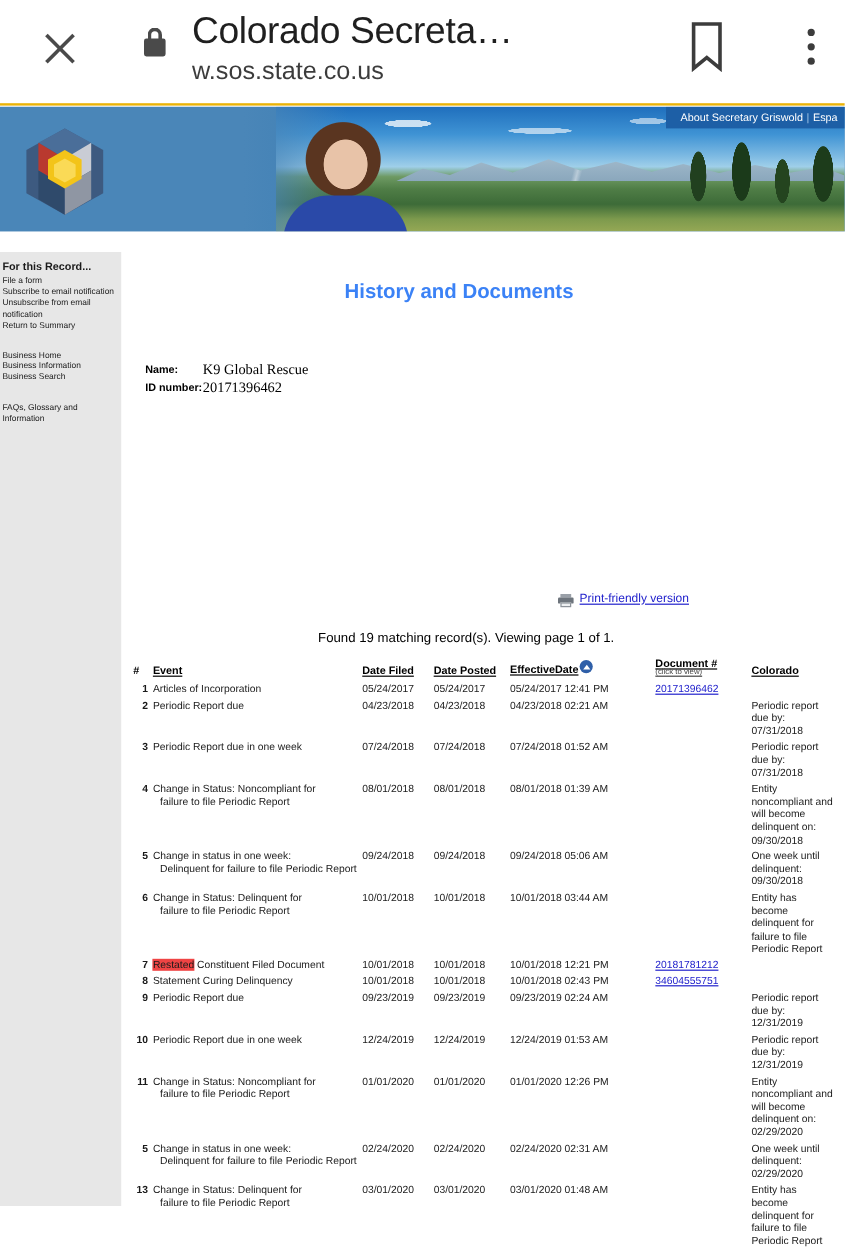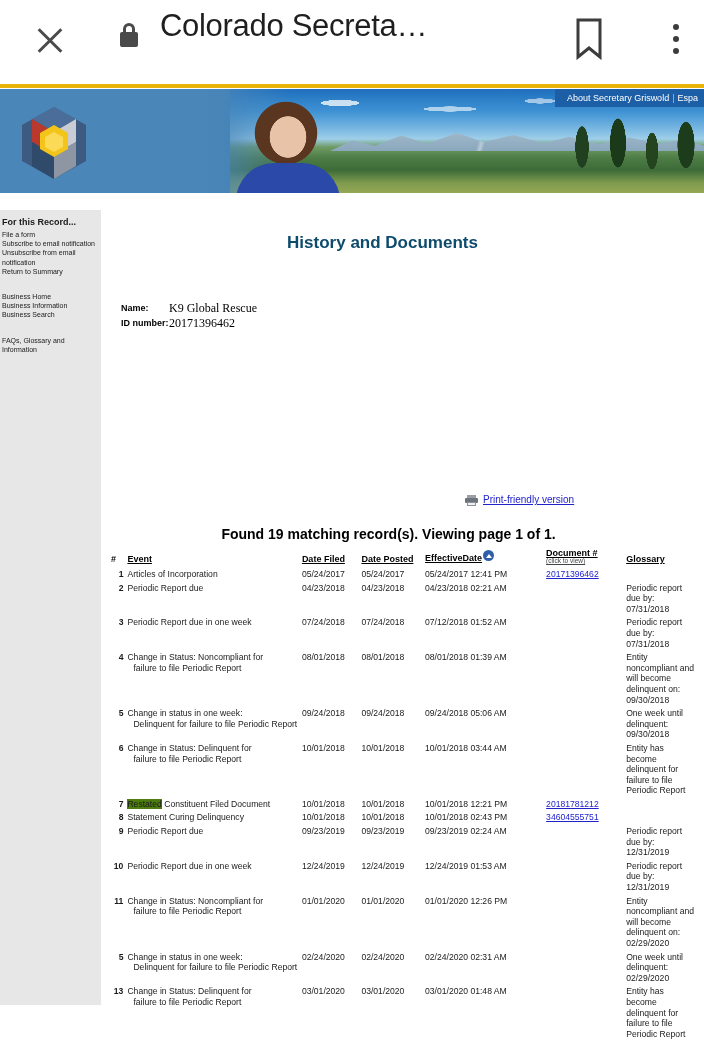--- a/index.html
+++ b/index.html
@@ -9,21 +9,21 @@
     background:#ffffff;
     font-family:"Liberation Sans", sans-serif;
     overflow:hidden;
     position:relative;
   }
 
   
   #browser-bar {
     position:absolute; left:0; top:0; width:704px; height:88px;
     background:#ffffff;
-    border-bottom:4px solid #eab308;
+    border-bottom:2px solid #eab308;
   }
   #close-icon {
     position:absolute; left:30px; top:20px; width:40px; height:40px;
     cursor:pointer;
   }
   #close-icon:before, #close-icon:after {
     content:""; position:absolute; left:4px; top:19px; width:32px; height:3px;
     background:#4a4a4a;
   }
   #close-icon:before { transform:rotate(45deg); }
@@ -150,21 +150,21 @@
     font-size:7px; line-height:9.2px; color:#1a1a1a;
   }
   #sidebar .head { font-weight:bold; font-size:9px; line-height:13px; margin-bottom:1px; }
   #sidebar a { color:#1a1a1a; text-decoration:none; display:block; }
   #sidebar .gap { height:16px; }
 
   #content { position:absolute; left:101px; top:0; width:603px; height:849px; }
 
   #page-title {
     position:absolute; left:0; top:40px; width:563px;
-    text-align:center; color:#0c4a6e;
+    text-align:center; color:#3b82f6;
     font-size:17px; font-weight:bold;
   }
 
   #record-info { position:absolute; left:20px; top:108px; font-size:0; }
   #record-info .row { display:block; height:15px; white-space:nowrap; }
   #record-info .lbl {
     display:inline-block; font-size:9px; font-weight:bold; color:#000;
     vertical-align:top; line-height:15px;
   }
   #record-info .lbl.w1 { width:48px; }
@@ -180,21 +180,21 @@
   #printer-icon {
     position:absolute; left:-18px; top:1px; width:13px; height:11px;
   }
   #printer-icon .top { position:absolute; left:2px; top:0; width:9px; height:3px; background:#9aa0a8; }
   #printer-icon .mid { position:absolute; left:0; top:3px; width:13px; height:5px; background:#6d747c; border-radius:1px; }
   #printer-icon .bot { position:absolute; left:2px; top:7px; width:9px; height:4px; background:#eef0f2; border:1px solid #8d939a; }
   #print-link a { color:#2222cc; text-decoration:underline; }
 
   #found-line {
     position:absolute; left:0; top:333px; width:575px;
-    text-align:center; font-size:14px; font-weight:bold; color:#000;
+    text-align:center; font-size:11px; font-weight:normal; color:#000;
   }
 
   
   #history-table {
     position:absolute; left:10px; top:355px; width:585px;
     border-collapse:collapse;
     font-size:8.6px; color:#1a1a1a;
   }
   #history-table th {
     font-size:9px; font-weight:bold; color:#000;
@@ -211,21 +211,21 @@
   }
   .c-num   { width:16px; text-align:right; font-weight:bold; padding-right:4px !important; }
   .c-event { width:170px; padding-right:4px !important; }
   .c-filed { width:58px; }
   .c-posted{ width:62px; }
   .c-eff   { width:118px; }
   .c-doc   { width:78px; }
   .c-cmt   { width:68px; }
   .c-event .indent { display:block; padding-left:6px; }
   .doc-link { color:#2222cc; text-decoration:underline; font-size:8.6px; }
-  .hl { background:#4d7c0f; }
+  .hl { background:#ef4444; }
   th.c-num { text-align:right; }
 
   #sort-arrow {
     display:inline-block; width:11px; height:11px; border-radius:50%;
     background:#2f5fa8; position:relative; vertical-align:top;
     margin-left:1px; top:-3px;
   }
   #sort-arrow:after {
     content:""; position:absolute; left:2.5px; top:3.5px;
     border-left:3px solid transparent; border-right:3px solid transparent;
@@ -237,20 +237,21 @@
 
 <div id="browser-bar">
   <div id="close-icon"></div>
 
   <div id="lock-icon">
     <div class="shackle"></div>
     <div class="body"></div>
   </div>
 
   <div id="tab-title">Colorado Secreta…</div>
+  <div id="tab-url">w.sos.state.co.us</div>
 
   <div id="bookmark-icon">
     <svg width="30" height="42" viewBox="0 0 30 42" aria-hidden="true">
       <path d="M4 2 H26 V39 L15 30 L4 39 Z" fill="none" stroke="#3c3c3c" stroke-width="3"></path>
     </svg>
   </div>
 
   <div id="menu-icon">
     <i></i>
     <i></i>
@@ -330,21 +331,21 @@
 
     <table id="history-table">
       <thead>
         <tr>
           <th class="c-num"><span>#</span></th>
           <th class="c-event"><span class="u">Event</span></th>
           <th class="c-filed"><span class="u">Date Filed</span></th>
           <th class="c-posted"><span class="u">Date Posted</span></th>
           <th class="c-eff"><span class="u">EffectiveDate</span><span id="sort-arrow"></span></th>
           <th class="c-doc"><span class="u">Document #</span><span class="sub">(click to view)</span></th>
-          <th class="c-cmt"><span class="u">Glossary</span></th>
+          <th class="c-cmt"><span class="u">Colorado</span></th>
         </tr>
       </thead>
       <tbody id="table-body">
           <tr>
             <td class="c-num">1</td>
             <td class="c-event"><span>Articles of Incorporation</span></td>
             <td class="c-filed">05/24/2017</td>
             <td class="c-posted">05/24/2017</td>
             <td class="c-eff">05/24/2017 12:41 PM</td>
             <td class="c-doc"><a href="#" class="doc-link">20171396462</a></td>
@@ -357,21 +358,21 @@
             <td class="c-posted">04/23/2018</td>
             <td class="c-eff">04/23/2018 02:21 AM</td>
             <td class="c-doc"></td>
             <td class="c-cmt">Periodic report due by: 07/31/2018</td>
           </tr>
           <tr>
             <td class="c-num">3</td>
             <td class="c-event"><span>Periodic Report due in one week</span></td>
             <td class="c-filed">07/24/2018</td>
             <td class="c-posted">07/24/2018</td>
-            <td class="c-eff">07/12/2018 01:52 AM</td>
+            <td class="c-eff">07/24/2018 01:52 AM</td>
             <td class="c-doc"></td>
             <td class="c-cmt">Periodic report due by: 07/31/2018</td>
           </tr>
           <tr>
             <td class="c-num">4</td>
             <td class="c-event"><span>Change in Status: Noncompliant for</span><span class="indent">failure to file Periodic Report</span></td>
             <td class="c-filed">08/01/2018</td>
             <td class="c-posted">08/01/2018</td>
             <td class="c-eff">08/01/2018 01:39 AM</td>
             <td class="c-doc"></td>

